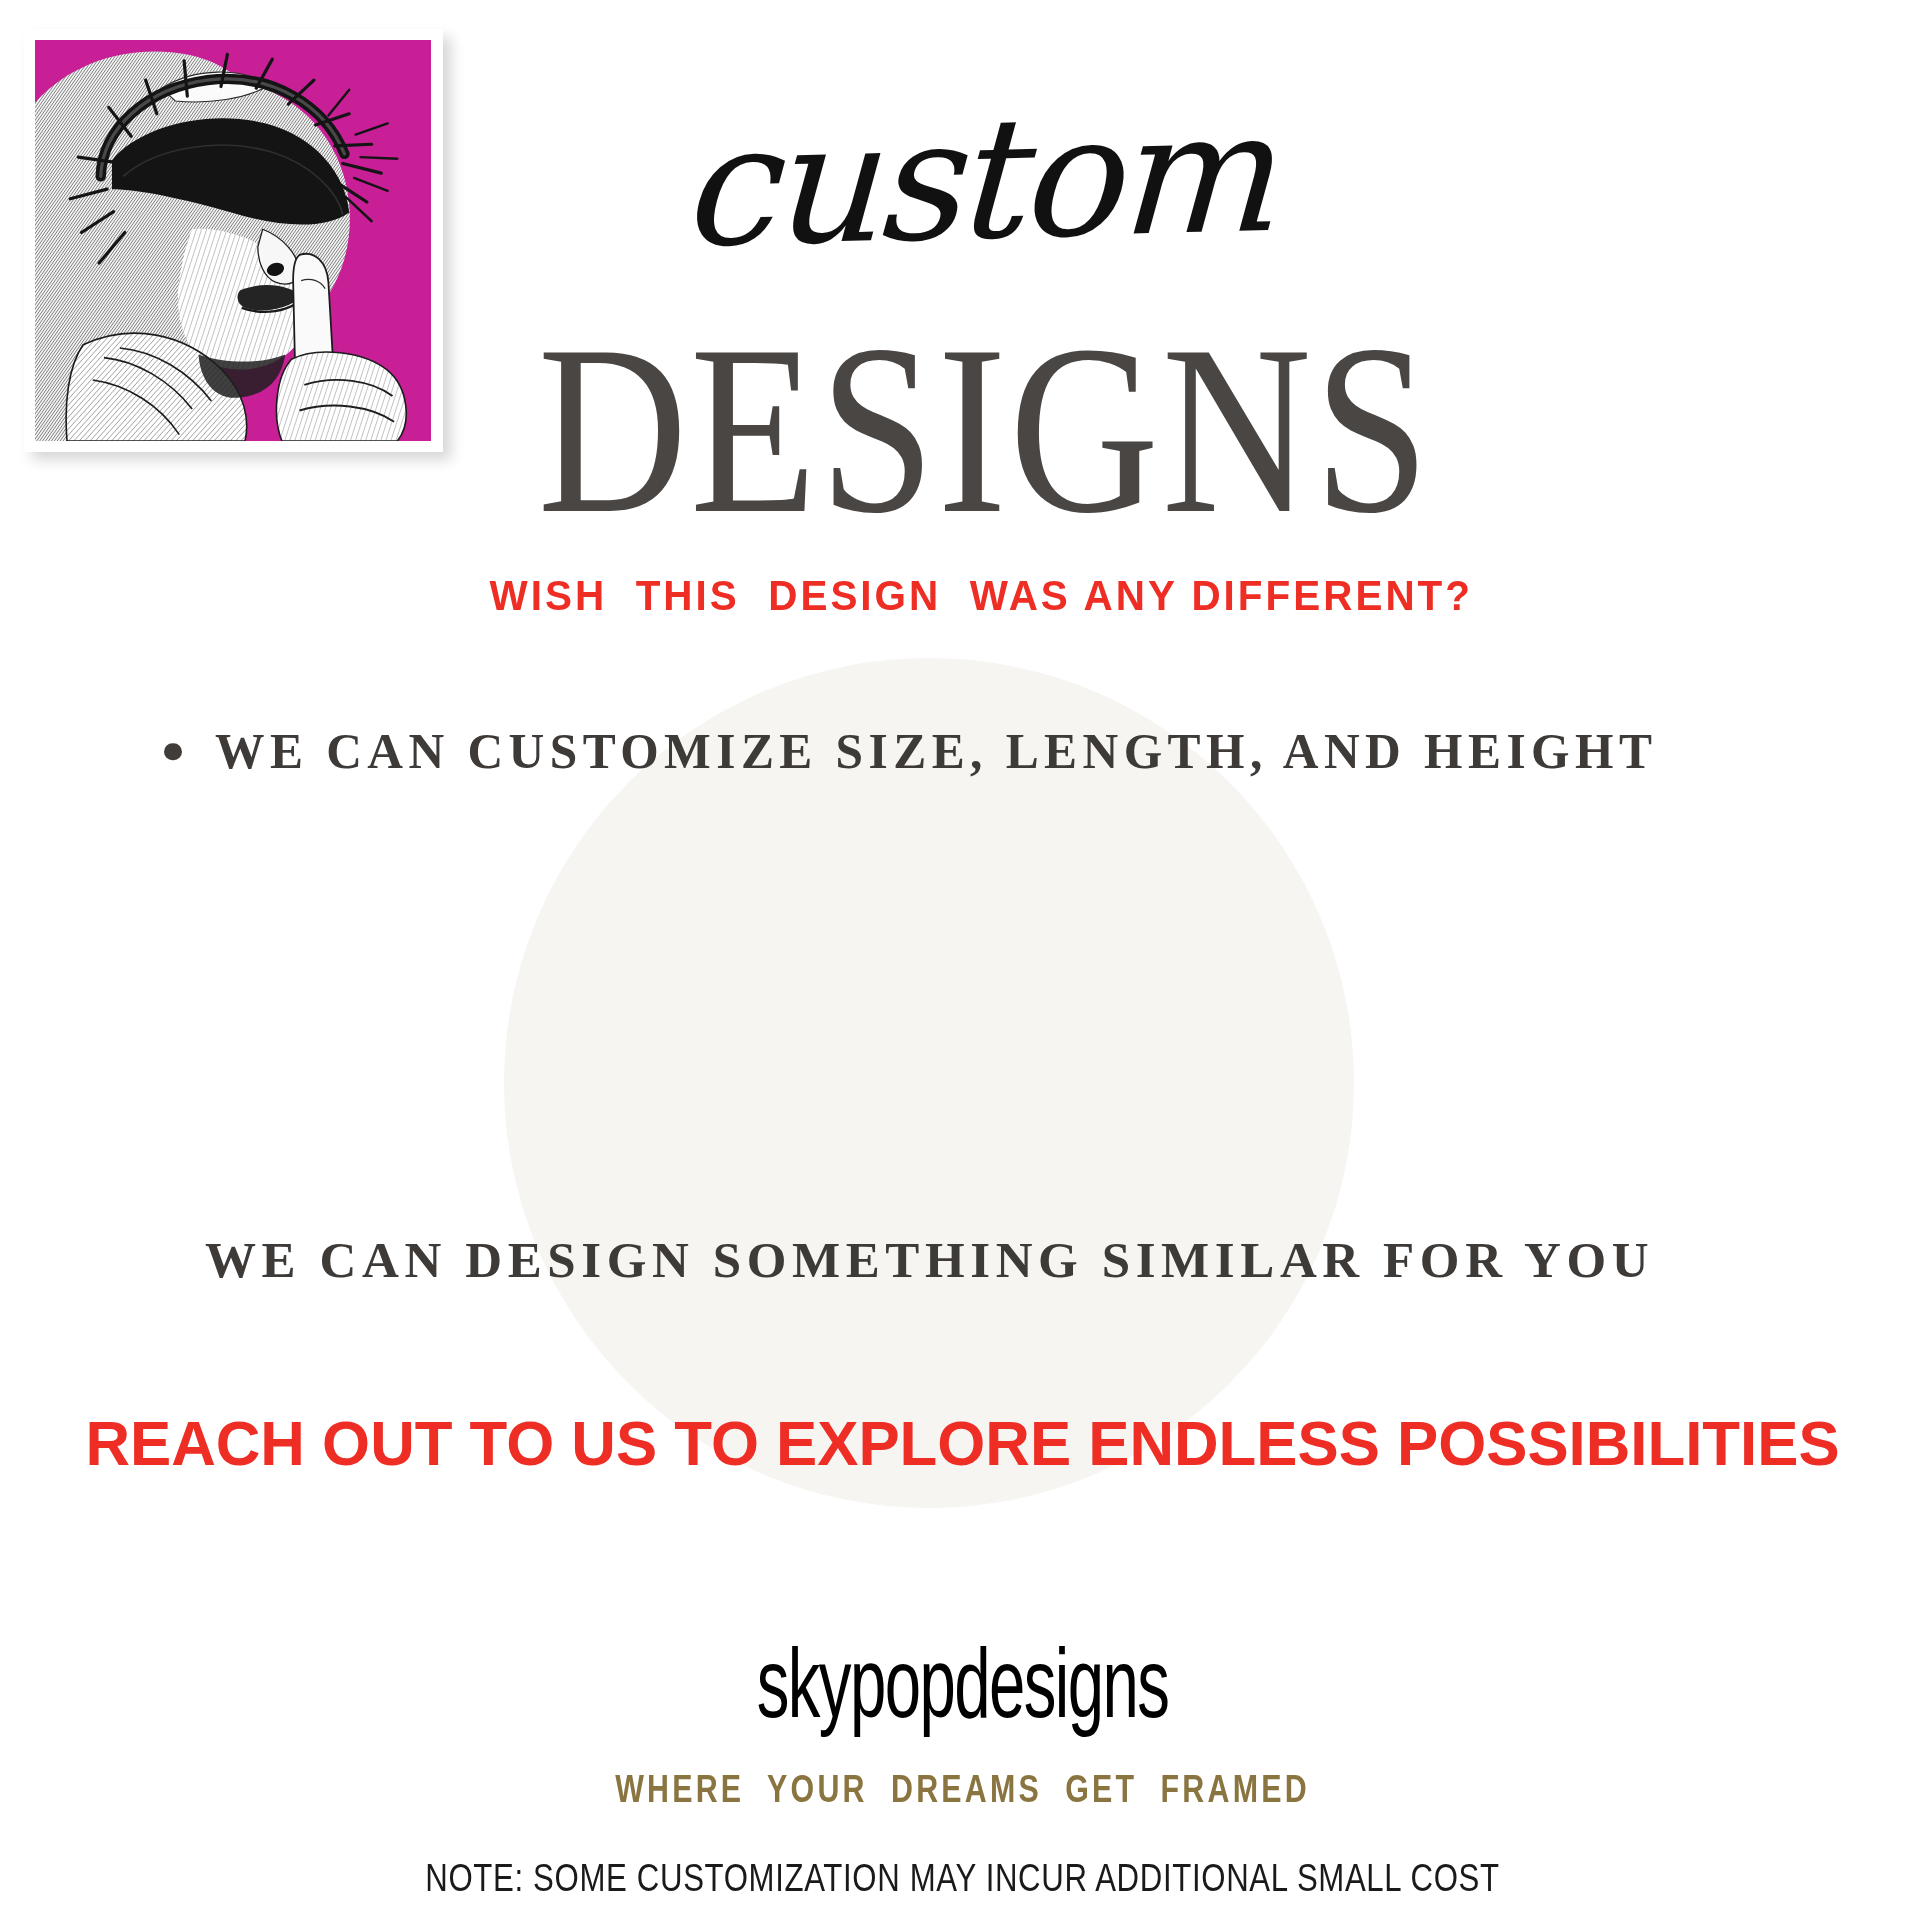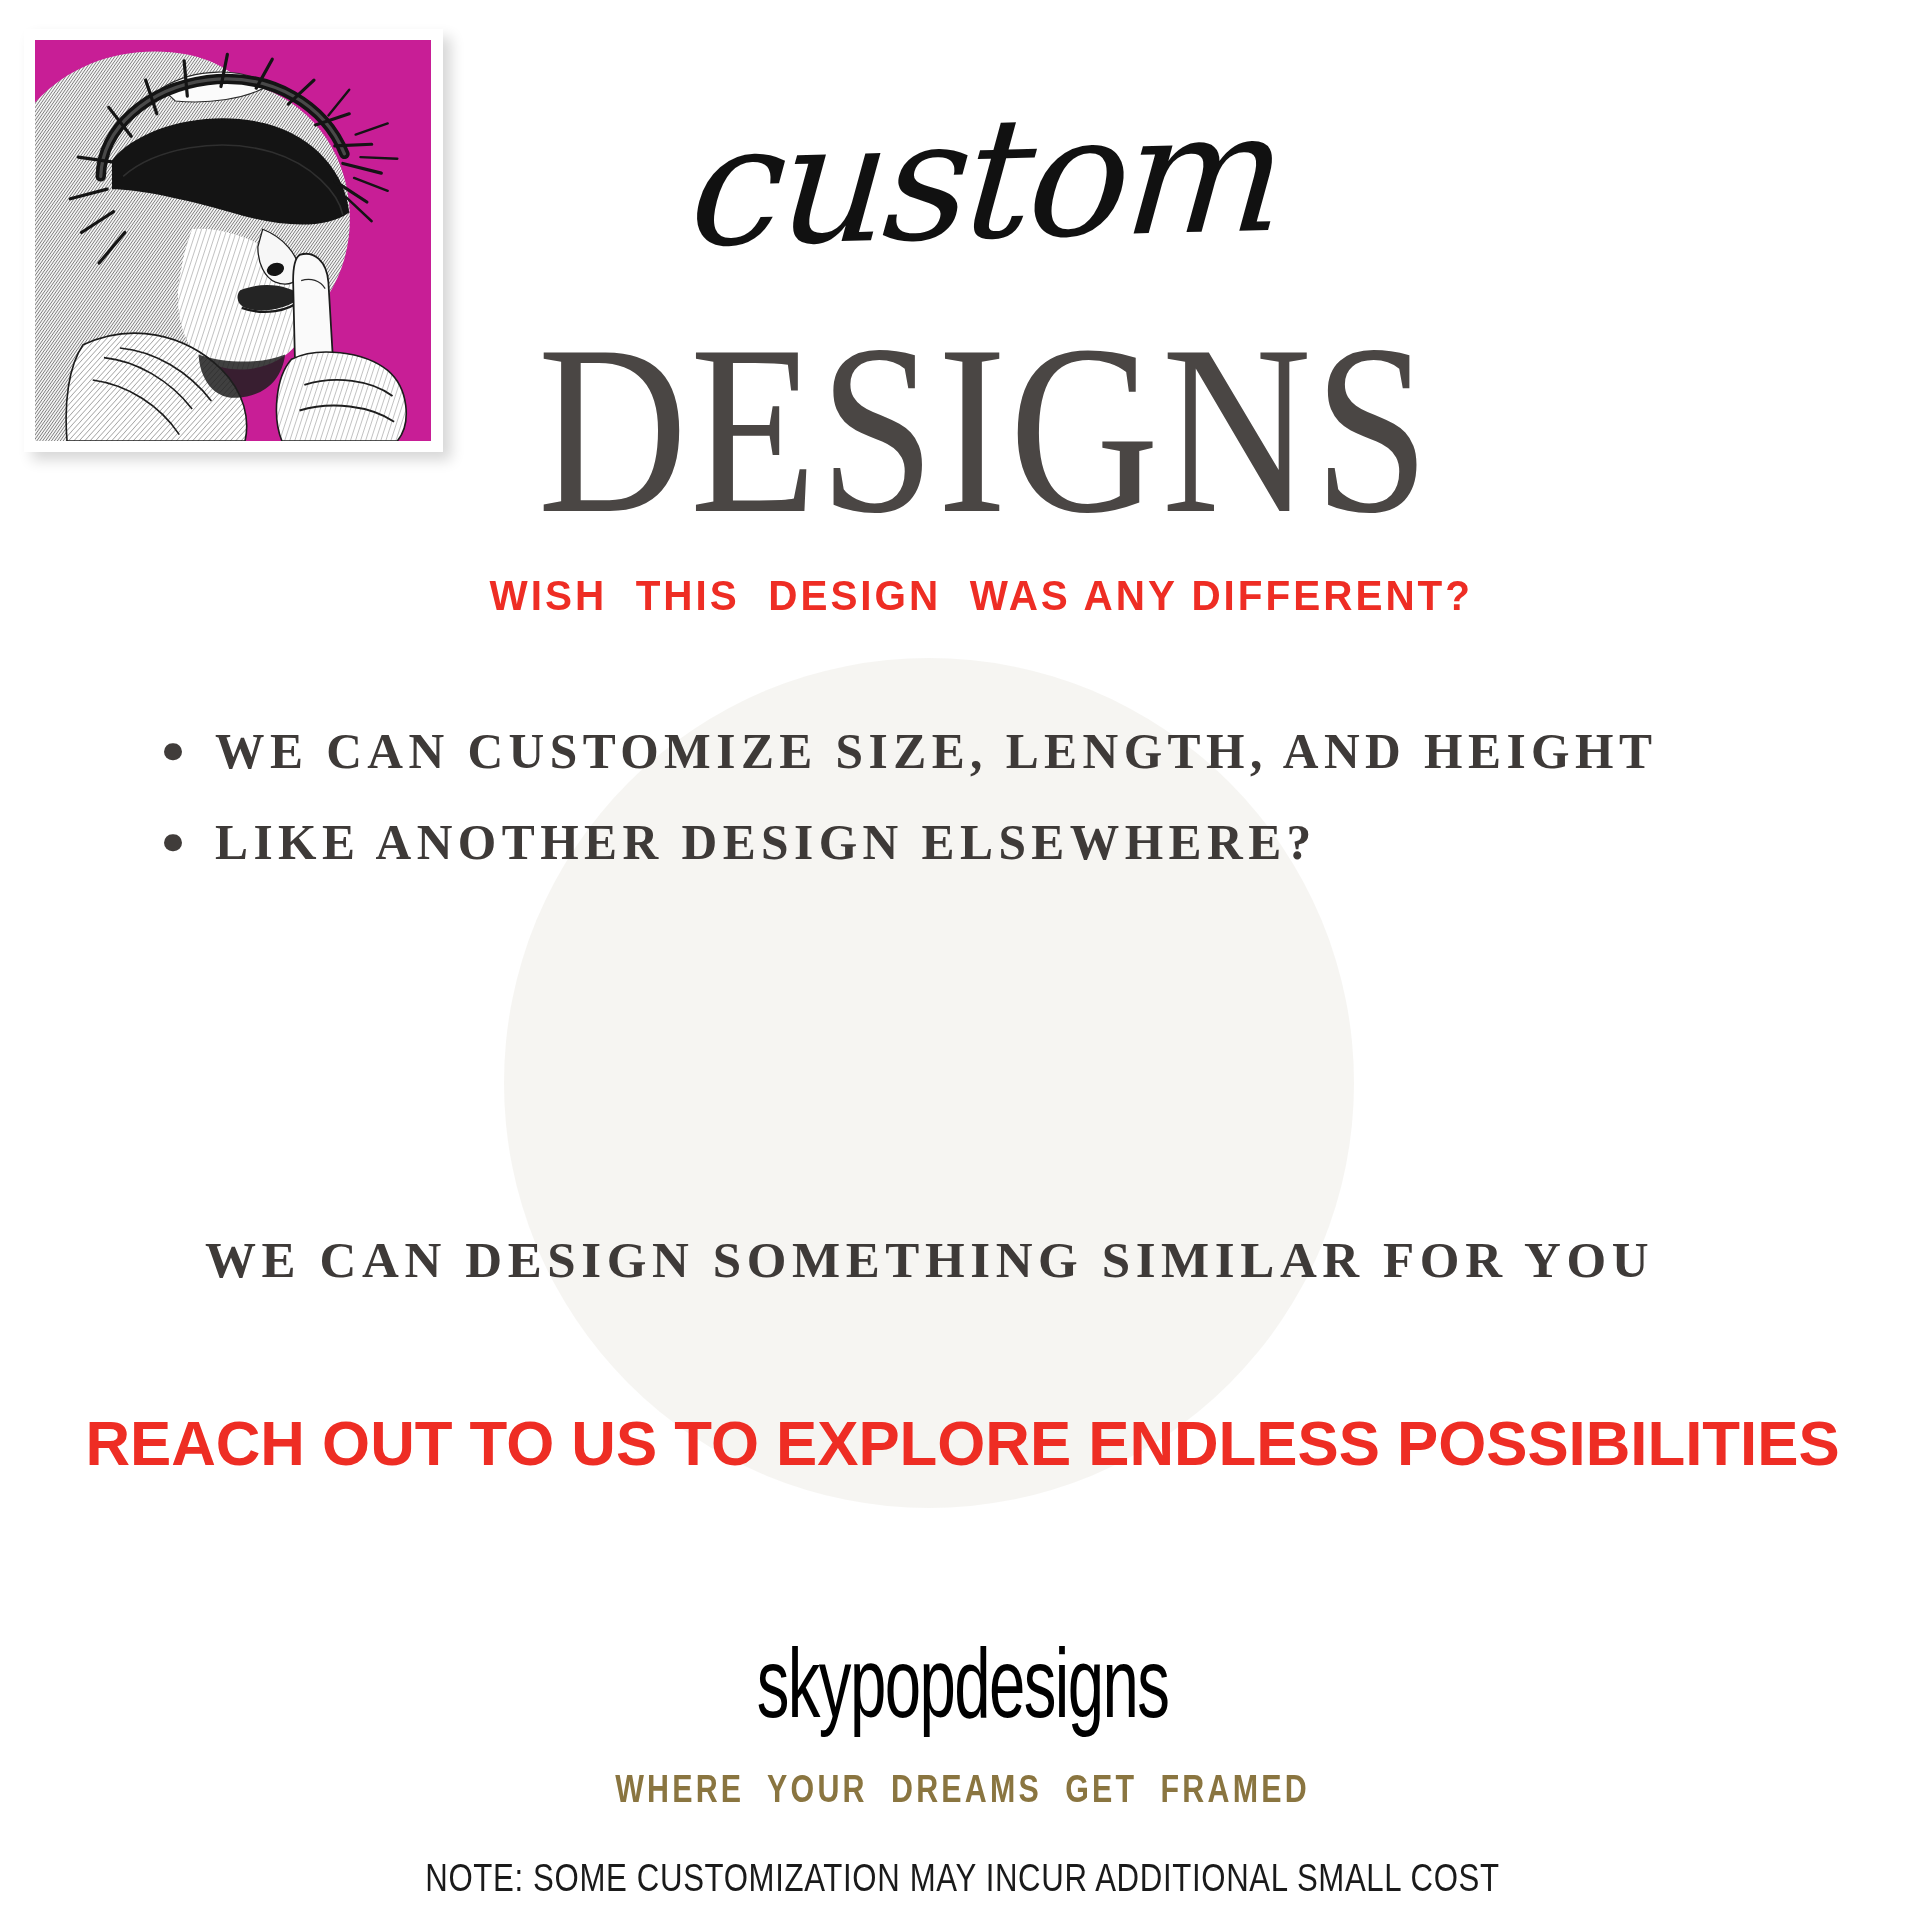--- a/index.html
+++ b/index.html
@@ -363,24 +363,20 @@
 
   <div class="main-title">DESIGNS</div>
 
   <div class="sub-question">WISH  THIS  DESIGN  WAS ANY DIFFERENT?</div>
 
   <ul class="feature-list">
     <li class="feature-item">
       <span class="feature-bullet"></span>
       <span class="feature-text">WE CAN CUSTOMIZE SIZE, LENGTH, AND HEIGHT</span>
     </li>
-    <li class="feature-item">
-      <span class="feature-bullet"></span>
-      <span class="feature-text">LIKE ANOTHER DESIGN ELSEWHERE?</span>
-    </li>
   </ul>
 
   <div class="continuation-line">WE CAN DESIGN SOMETHING SIMILAR FOR YOU</div>
 
   <div class="cta-line">REACH OUT TO US TO EXPLORE ENDLESS POSSIBILITIES</div>
 
   <div class="brand-name">skypopdesigns</div>
   <div class="brand-tagline">WHERE  YOUR  DREAMS  GET  FRAMED</div>
   <div class="footer-note">NOTE: SOME CUSTOMIZATION MAY INCUR ADDITIONAL SMALL COST</div>
 

